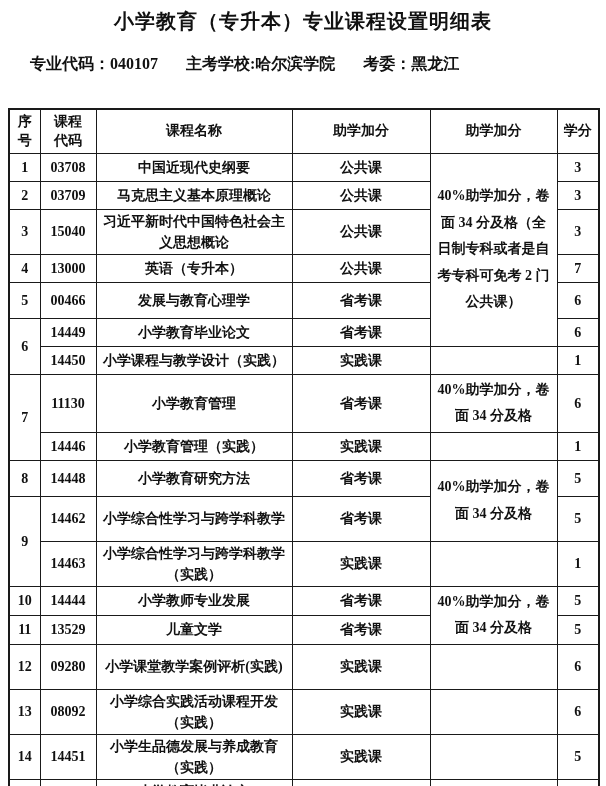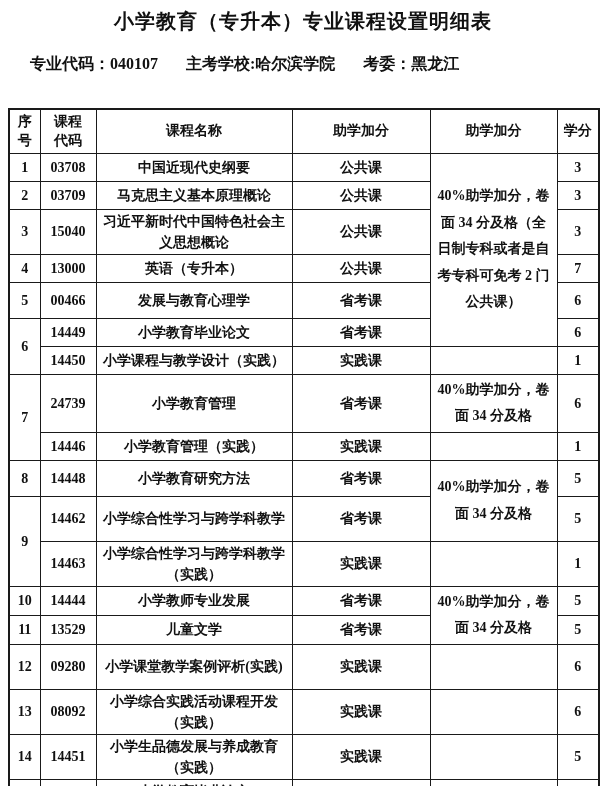--- a/index.html
+++ b/index.html
@@ -139,21 +139,21 @@
       <tr class="h-s">
         <td>14450</td>
         <td>小学课程与教学设计（实践）</td>
         <td>实践课</td>
         <td class="bonus"></td>
         <td>1</td>
       </tr>
 
       <tr class="h-l">
         <td rowspan="2">7</td>
-        <td>24739</td>
+        <td>11130</td>
         <td>小学教育管理</td>
         <td>省考课</td>
         <td class="bonus">40%助学加分，卷面 34 分及格</td>
         <td>6</td>
       </tr>
 
       <tr class="h-s">
         <td>14446</td>
         <td>小学教育管理（实践）</td>
         <td>实践课</td>

